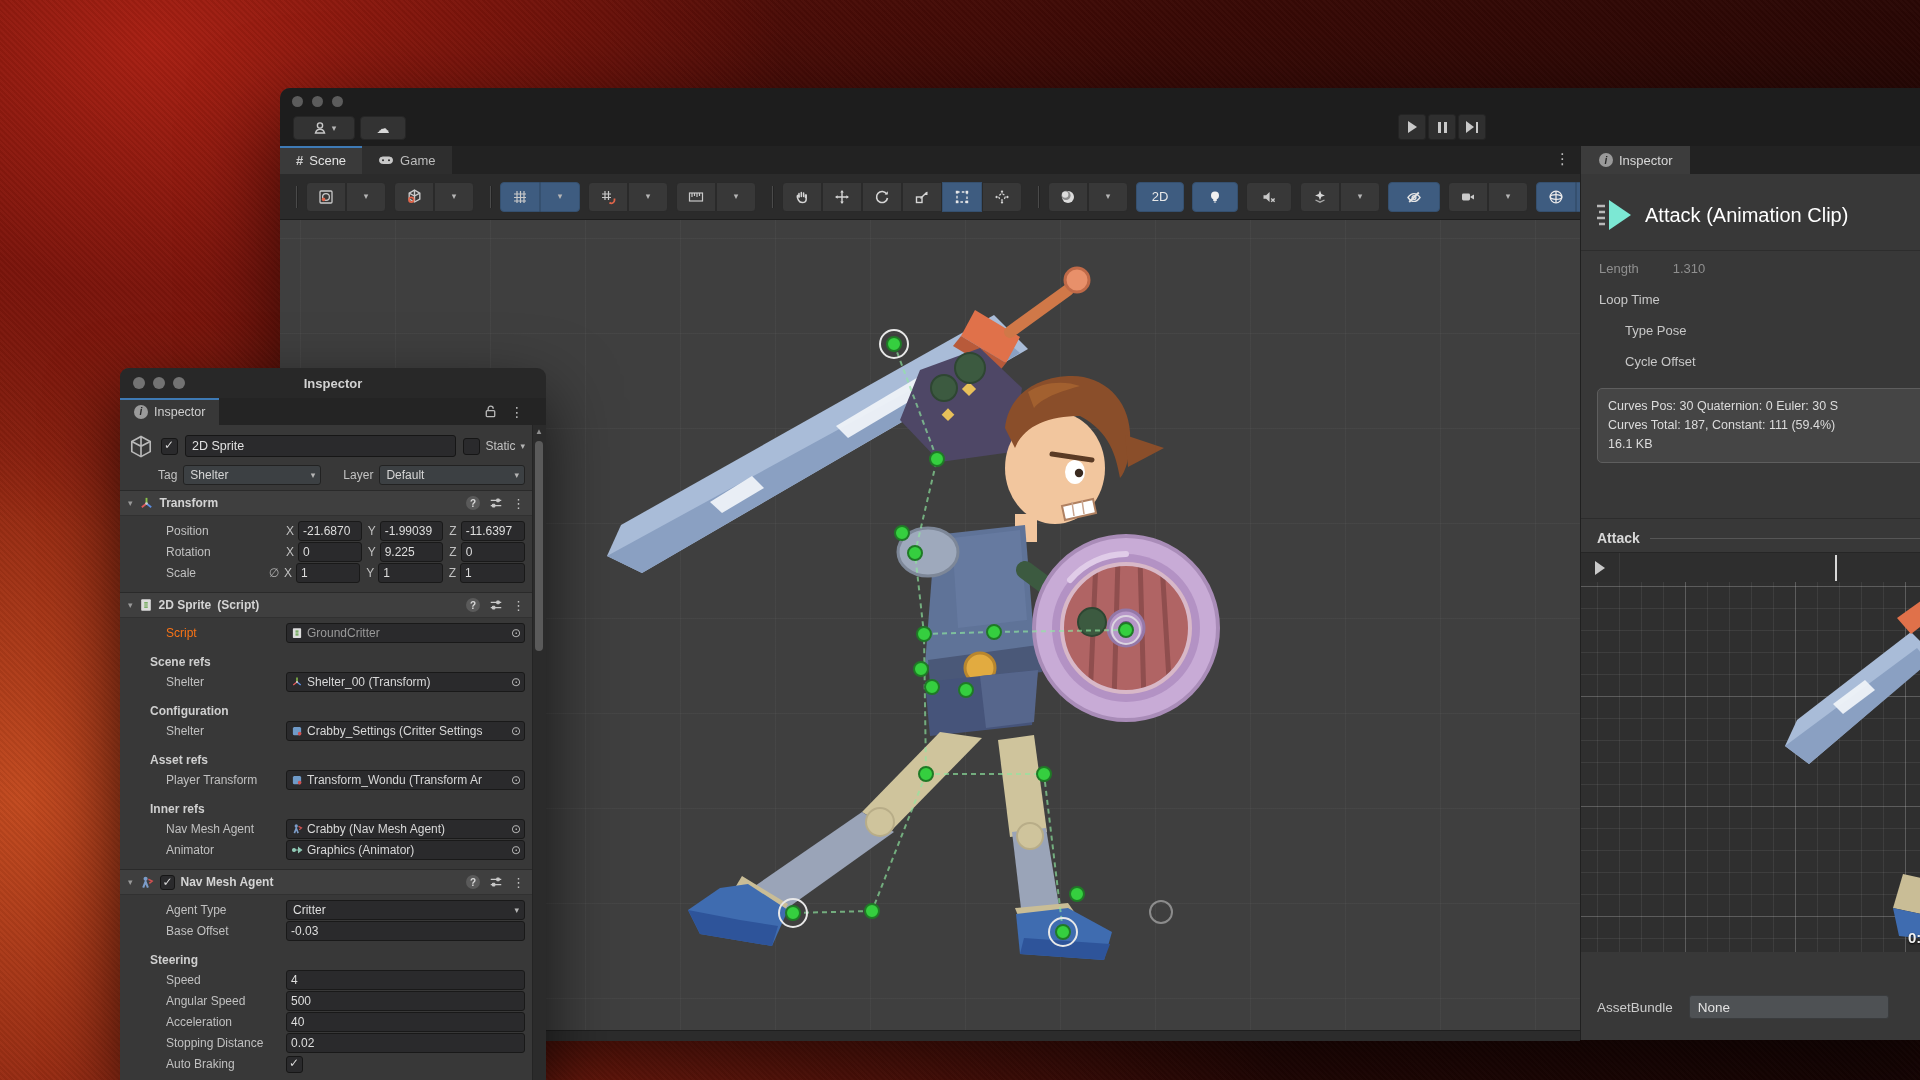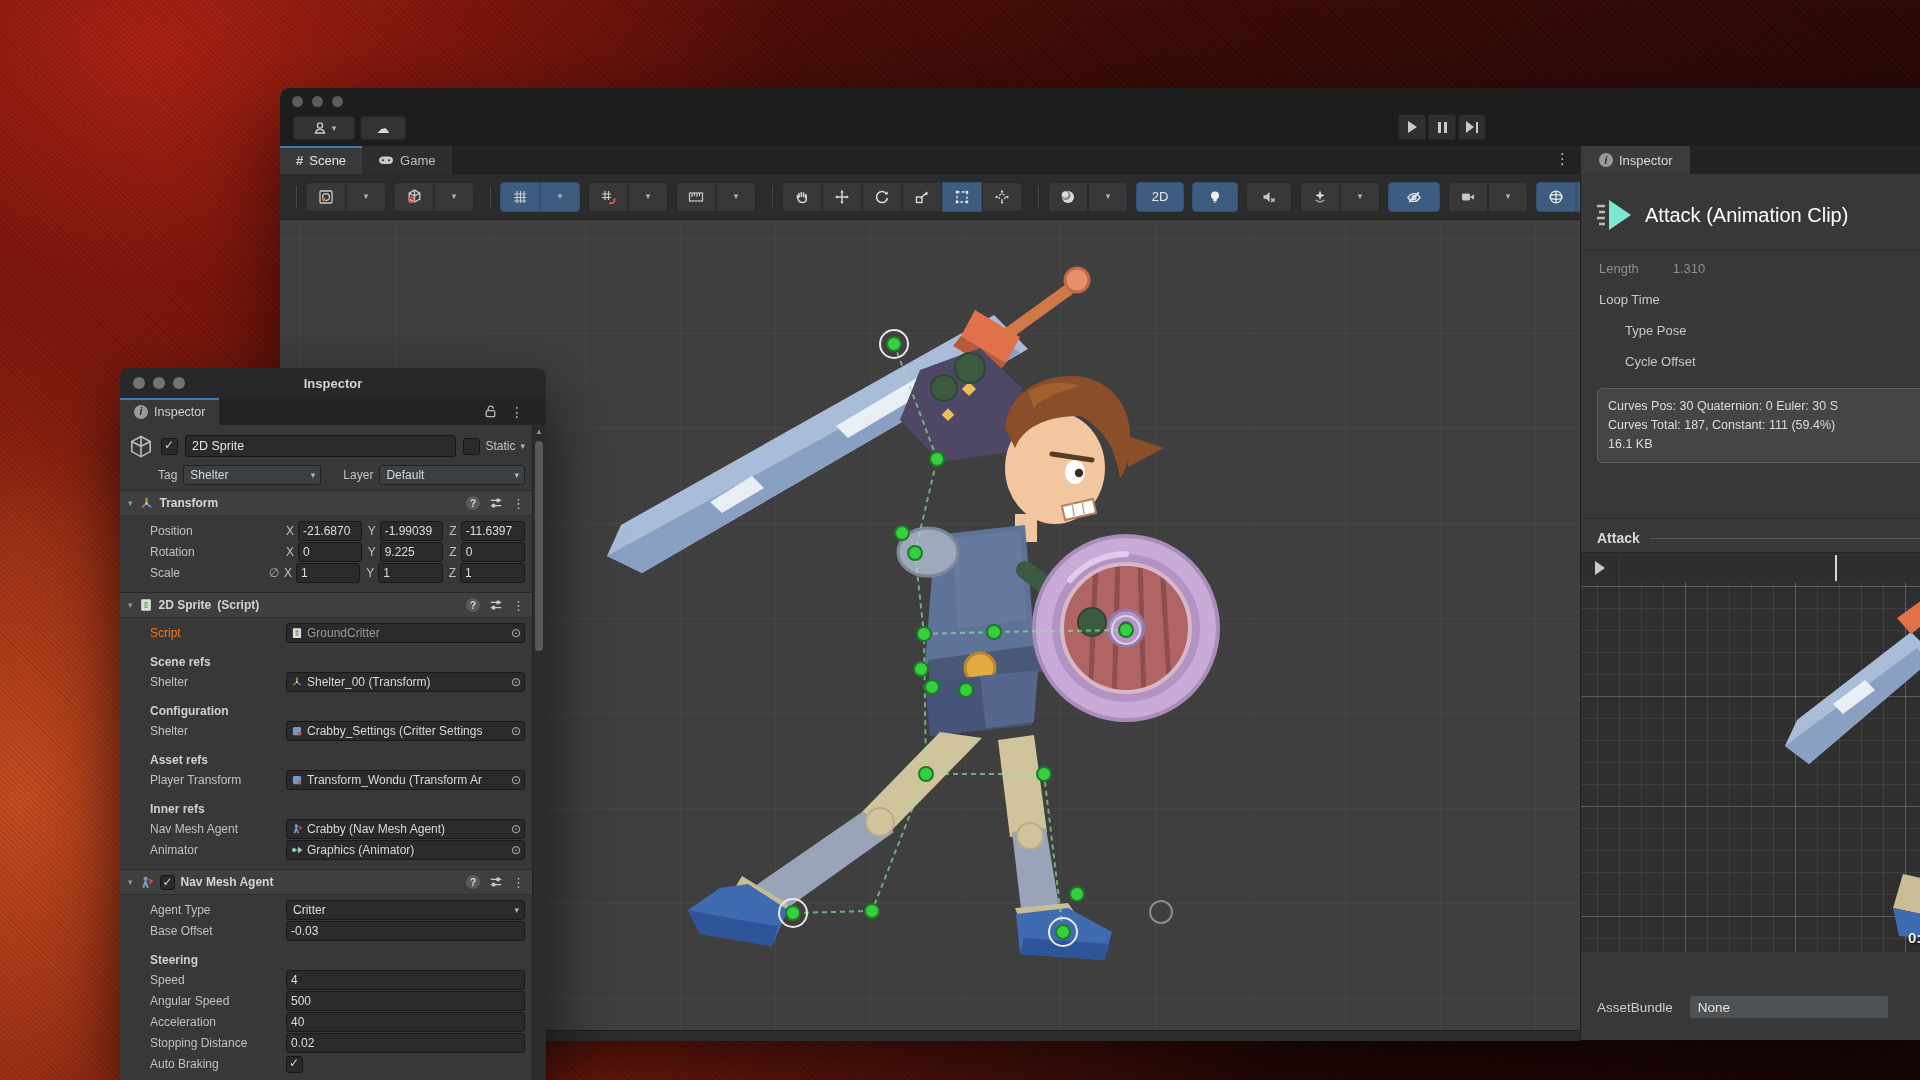--- a/index.html
+++ b/index.html
@@ -110,21 +110,21 @@
   .ddown .dd{position:absolute;right:5px}
   .statwrap{display:flex;align-items:center;gap:5px;color:#c3c3c3;font-size:12px}
   .comp{border-top:1px solid #2a2a2a}
   .comp-h{height:24px;background:#3f3f3f;border-bottom:1px solid #313131;display:flex;align-items:center;gap:6px;padding:0 8px;font-size:12px;font-weight:bold;color:#d4d4d4}
   .fold{font-size:9px;color:#999}
   .hicons{margin-left:auto;display:flex;align-items:center;gap:9px}
   .helpc{width:14px;height:14px;border-radius:50%;background:#5a5a5a;color:#d8d8d8;font-size:10px;font-weight:bold;display:flex;align-items:center;justify-content:center}
   .keb{color:#c0c0c0;font-size:13px;font-weight:normal}
   .comp-b{padding:4px 0 8px 0}
   .row{height:20px;margin:1px 8px 1px 0;display:flex;align-items:center;font-size:12px;color:#c0c0c0}
-  .row .lab{width:166px;padding-left:30px;box-sizing:border-box;flex:none;white-space:nowrap;overflow:hidden}
+  .row .lab{width:166px;padding-left:46px;box-sizing:border-box;flex:none;white-space:nowrap;overflow:hidden}
   .row .lab.dim2{color:#f97316}
   .axg{display:flex;align-items:center;gap:4px;flex:1;min-width:0}
   .axg b{font-weight:normal;color:#c0c0c0}
   .nfld{flex:1;min-width:0;height:18px;background:#2a2a2c;border:1px solid #191919;border-radius:3px;display:flex;align-items:center;padding:0 4px;color:#dedede;white-space:nowrap;overflow:hidden}
   .ofld{flex:1;min-width:0;height:18px;background:#2a2a2c;border:1px solid #191919;border-radius:3px;display:flex;align-items:center;gap:4px;padding:0 18px 0 4px;color:#d8d8d8;white-space:nowrap;overflow:hidden;position:relative}
   .ofld .pick{position:absolute;right:3px;color:#b9b9b9;font-size:12px}
   .ofld.dis{color:#9a9a9a}
   .sect{height:18px;margin:10px 8px 0 0;padding-left:30px;font-weight:bold;color:#cfcfcf;font-size:12px;display:flex;align-items:center}
   .linkic{width:20px;flex:none;color:#a9a9a9;font-size:12px;text-align:center}
   .sel-ddown{flex:1;min-width:0;height:18px;background:#2a2a2c;border:1px solid #191919;border-radius:3px;display:flex;align-items:center;padding:0 6px;color:#dedede;position:relative}

